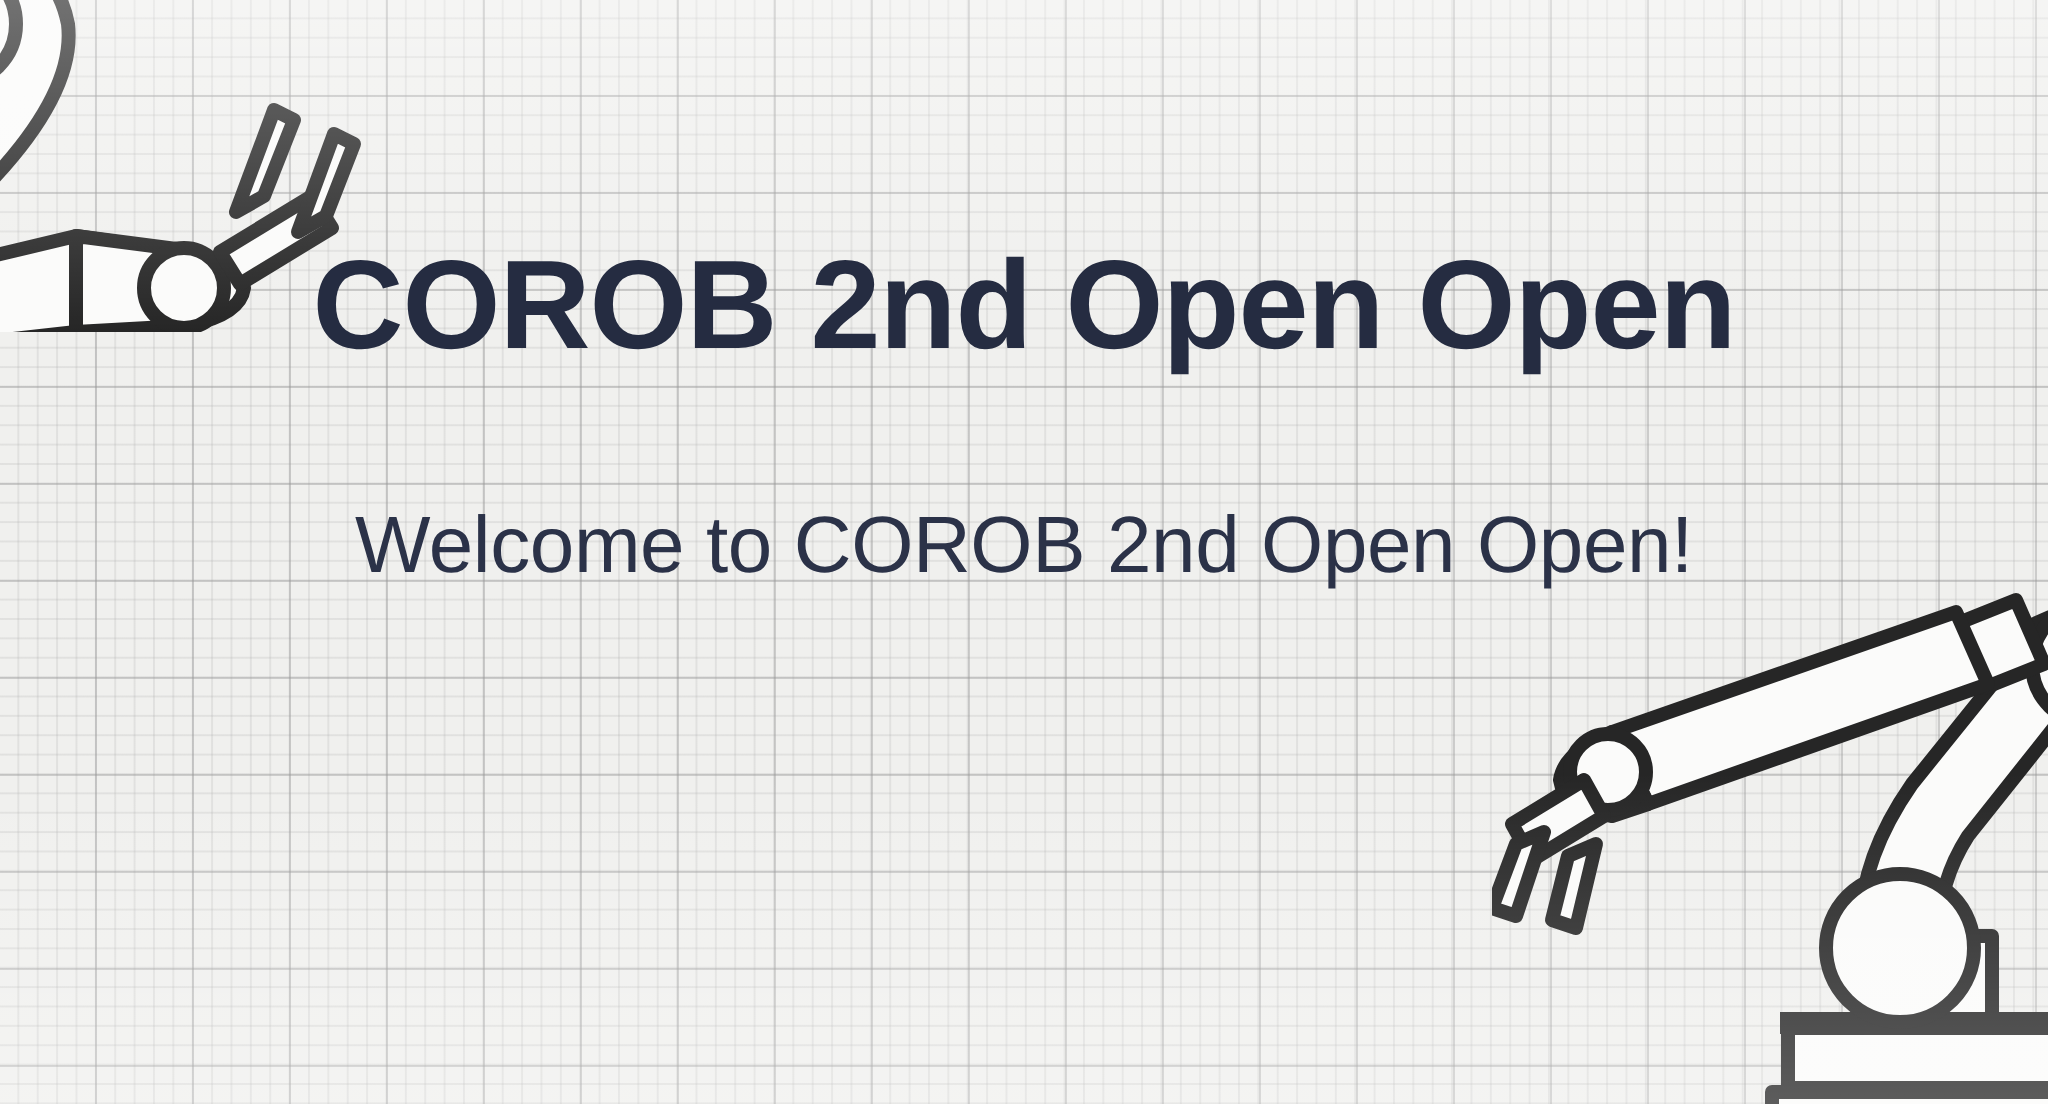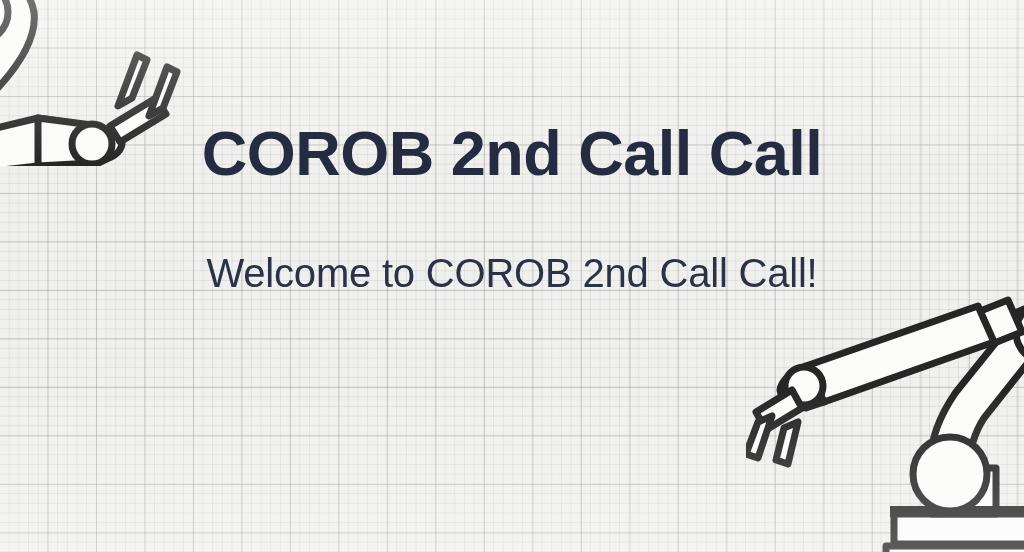--- a/index.html
+++ b/index.html
@@ -153,17 +153,17 @@
 
       <path d="M 12 160 L 26 154 L 12 196 L 0 192 Z"></path>
 
       <path d="M 38 166 L 52 160 L 42 202 L 30 198 Z"></path>
     </g>
   </svg>
 
   <div class="paper-overlay"></div>
 
   <div class="hero">
-    <h1 class="hero-title">COROB 2nd Call Call</h1>
-    <p class="hero-subtitle">Welcome to COROB 2nd Call Call!</p>
+    <h1 class="hero-title">COROB 2nd Open Open</h1>
+    <p class="hero-subtitle">Welcome to COROB 2nd Open Open!</p>
   </div>
 
 </div>
 
 </body></html>

